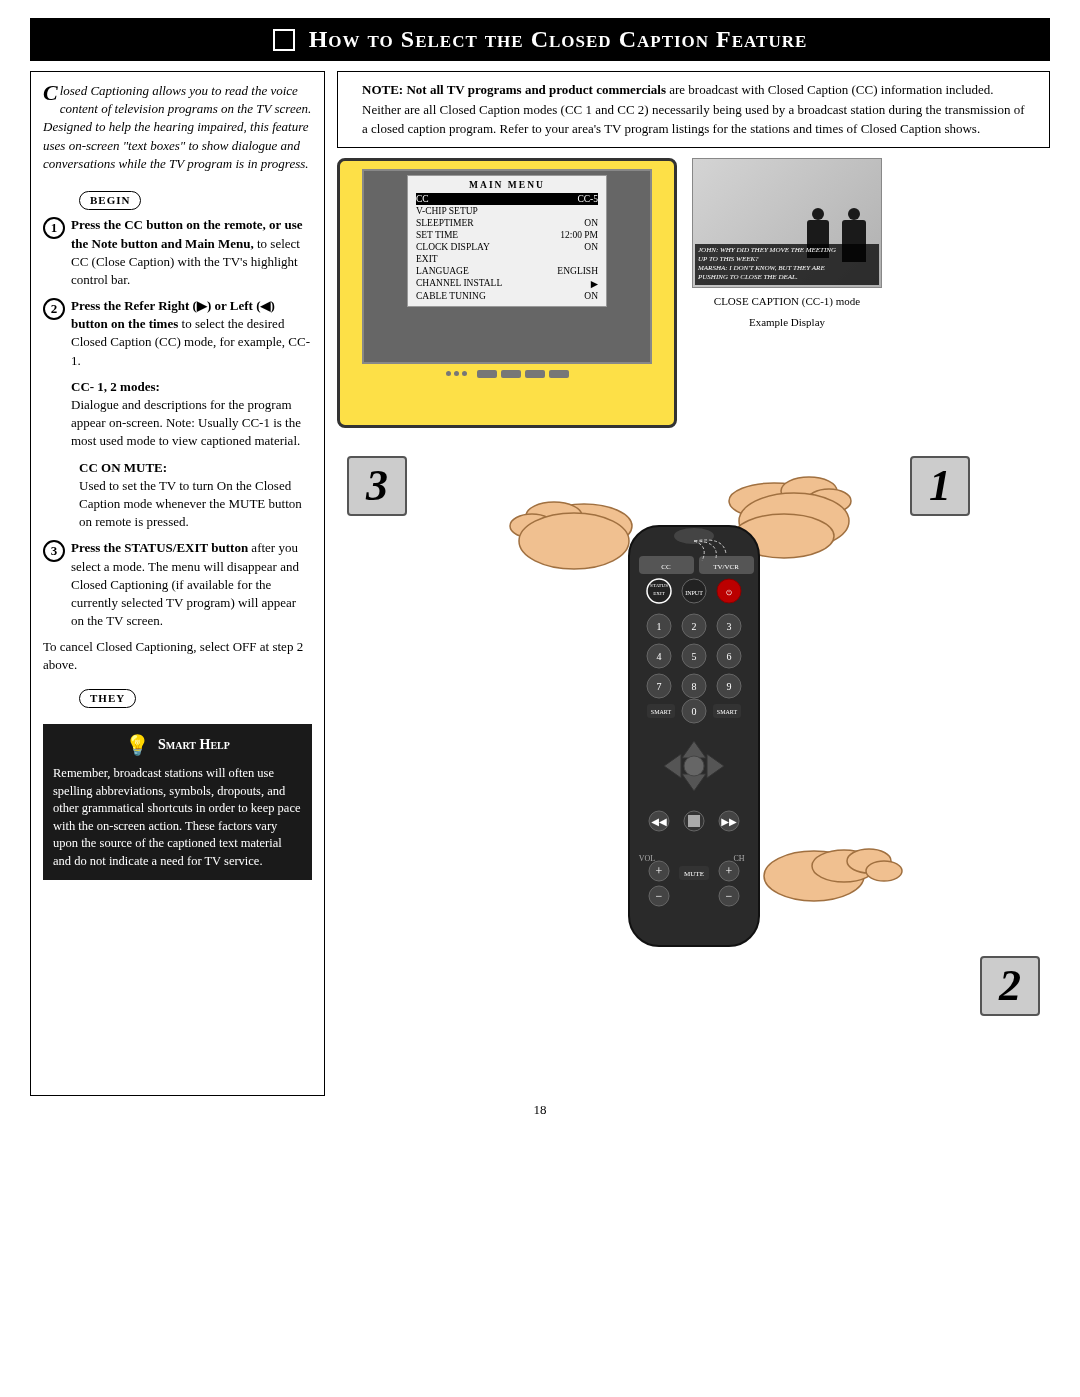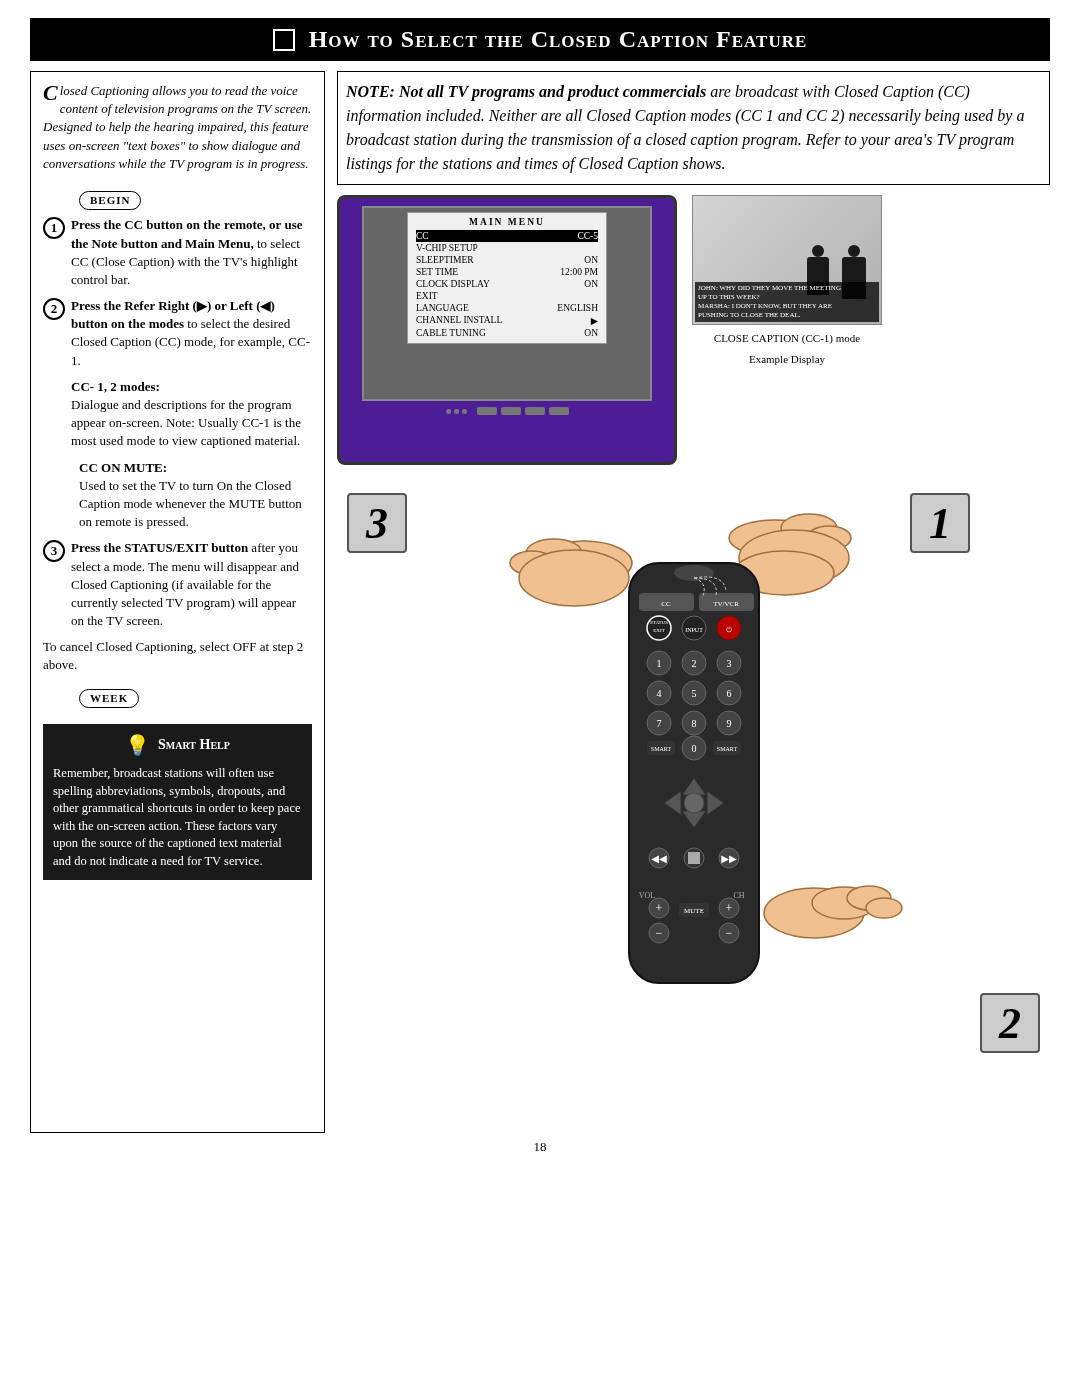--- a/index.html
+++ b/index.html
@@ -144,39 +144,38 @@
     .right-col {
       flex: 1;
       display: flex;
       flex-direction: column;
       gap: 10px;
     }
 
     
     .note-box {
       border: 1.5px solid #000;
-      padding: 8px 8px;
-      font-size: 16px;
+      padding: 8px 24px;
+      font-size: 13px;
       line-height: 1.5;
-      font-style: italic;
     }
 
     
     .tv-remote-area {
       display: flex;
       gap: 8px;
       flex: 1;
     }
 
     .tv-illustration {
       width: 340px;
       height: 270px;
       border: 3px solid #333;
       border-radius: 8px;
-      background: #4c1d95;
+      background: #fde047;
       position: relative;
       margin-bottom: 8px;
       display: flex;
       flex-direction: column;
       align-items: center;
       justify-content: flex-start;
       padding: 8px;
     }
     .tv-screen {
       width: 290px;
@@ -253,20 +252,21 @@
     .caption-img {
       width: 190px;
       height: 130px;
       background: #eee;
       border: 1.5px solid #888;
       position: relative;
       overflow: hidden;
       display: flex;
       flex-direction: column;
       justify-content: flex-end;
+      font-style: italic;
     }
     .caption-img-content {
       width: 100%;
       height: 100%;
       background: linear-gradient(135deg, #d4d4d4 0%, #b0b0b0 100%);
       position: relative;
     }
     
     .silhouette-container {
       position: absolute;
@@ -341,21 +341,21 @@
       <div class="step-num">1</div>
       <div class="step-content">
         <strong>Press the CC button on the remote, or use the Note button and Main Menu,</strong>
         <span> to select CC (Close Caption) with the TV's highlight control bar.</span>
       </div>
     </div>
 
     <div class="step">
       <div class="step-num">2</div>
       <div class="step-content">
-        <strong><span>Press the Refer Right</span> (<span>▶</span>)<span> or Left </span>(<span>◀</span>) <span>button on the modes</span></strong>
+        <strong><span>Press the Refer Right</span> (<span>▶</span>)<span> or Left </span>(<span>◀</span>) <span>button on the times</span></strong>
         <span> to select the desired Closed Caption (CC) mode, for example, CC-1.</span>
       </div>
     </div>
 
     <div class="sub-section" style="margin-left: 28px;">
       <span class="sub-section-title">CC- 1, 2 modes:</span><br>
       <span><span>Dialogue and descriptions for the program appear on-screen. Note: Usually CC-1 is the most used mode to view captioned material.</span></span>
     </div>
 
     <div class="sub-section" style="margin-left: 36px;">
@@ -369,21 +369,21 @@
         <strong>Press the STATUS/EXIT button</strong>
         <span> after you select a mode. The menu will disappear and Closed Captioning (if available for the currently selected TV program) will appear on the TV screen.</span>
       </div>
     </div>
 
     <div style="margin-bottom:6px;">
       <span>To cancel Closed Captioning, select OFF at step 2 above.</span>
     </div>
 
     <div style="margin-left:18px; margin-bottom:10px;">
-      <span class="stop-badge">WEEK</span>
+      <span class="stop-badge">THEY</span>
     </div>
 
     <div class="smart-help-box">
       <div class="smart-help-title">
         <span class="bulb-icon">💡</span>
         <span>Smart Help</span>
       </div>
       <div class="smart-help-body">
         <span>Remember, broadcast stations will often use spelling abbreviations, symbols, dropouts, and other grammatical shortcuts in order to keep pace with the on-screen action. These factors vary upon the source of the captioned text material and do not indicate a need for TV service.</span>
       </div>

